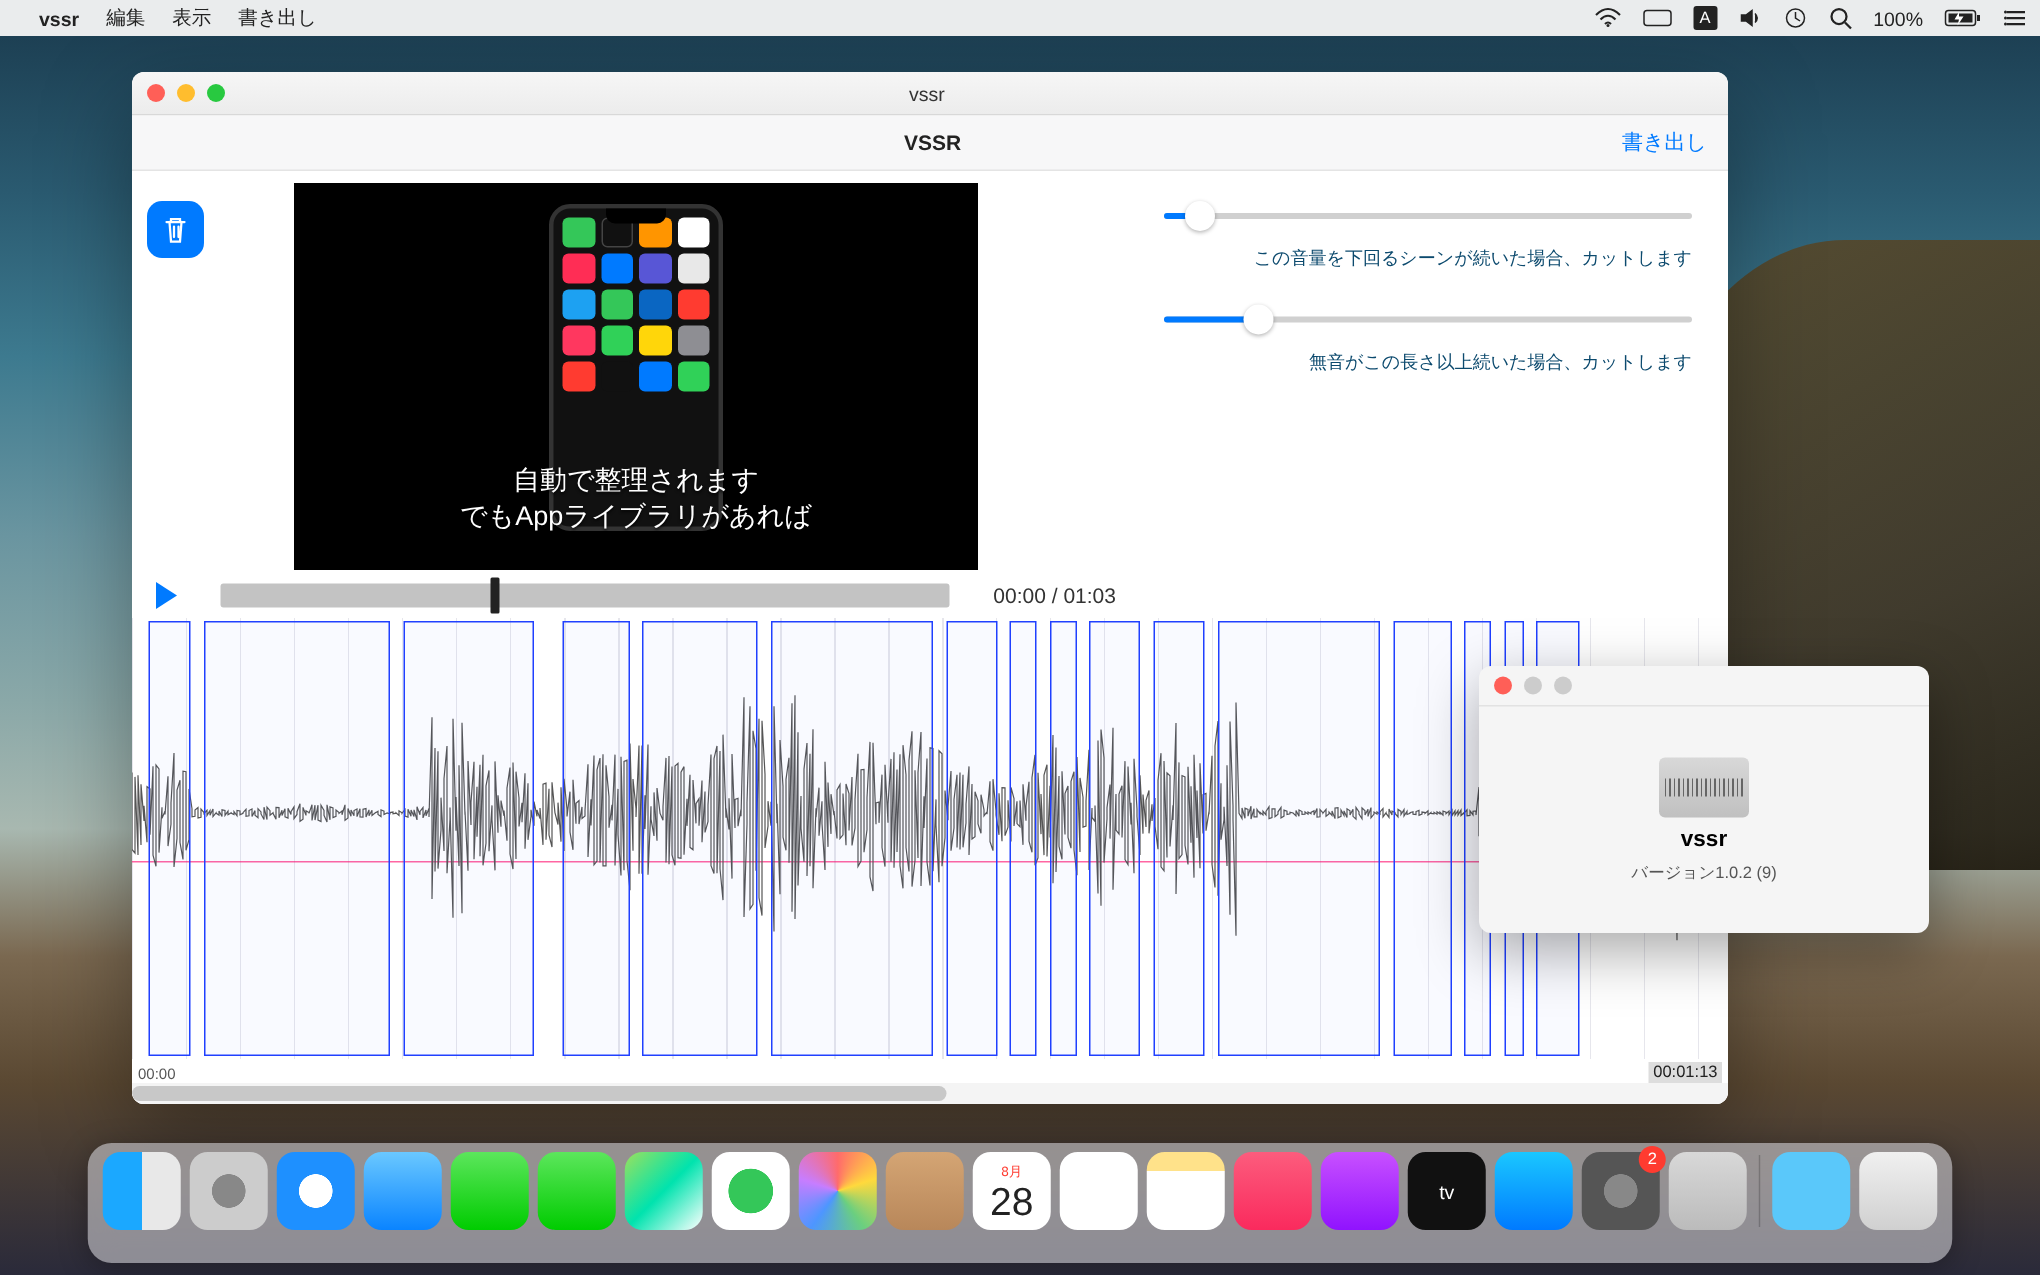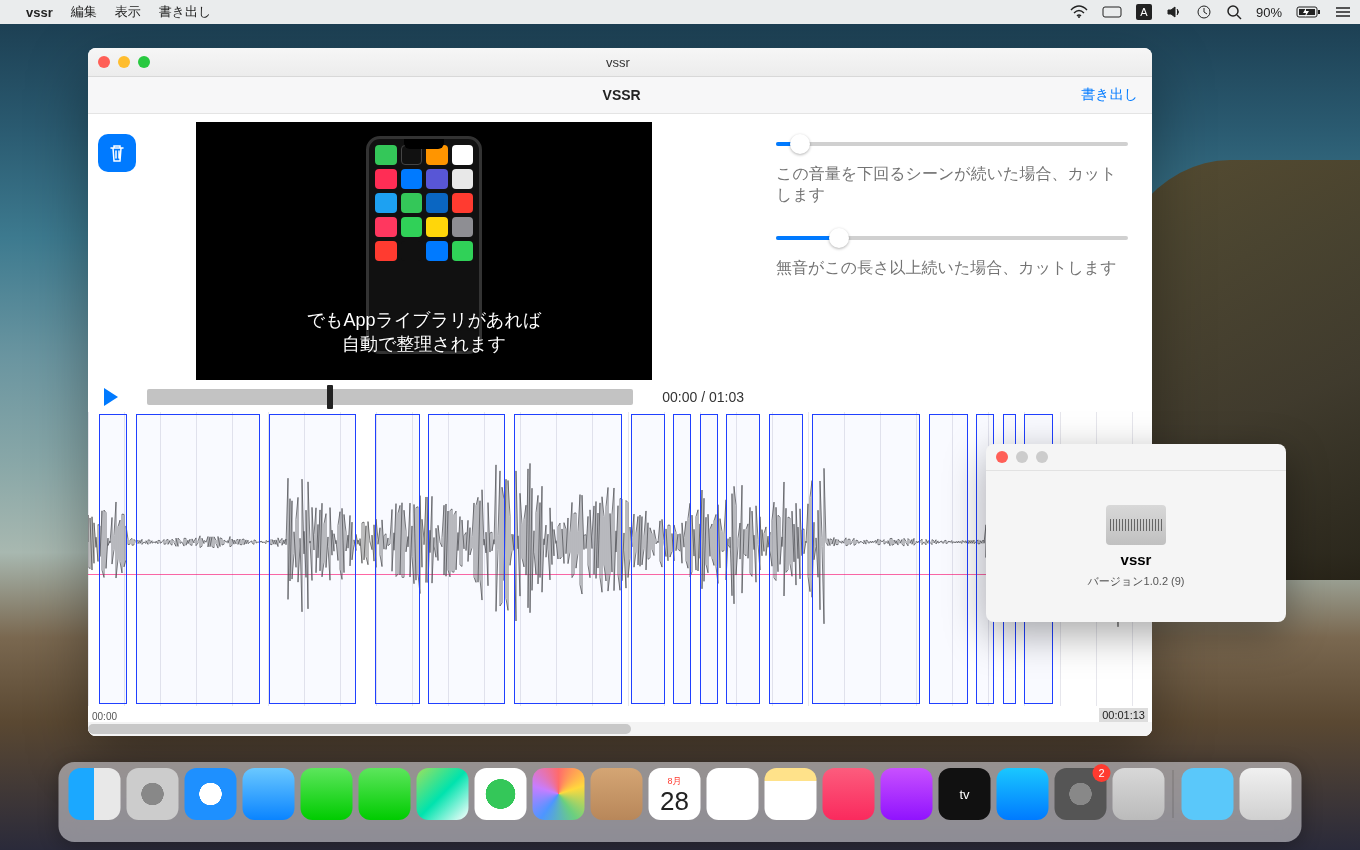--- a/index.html
+++ b/index.html
@@ -34,21 +34,21 @@
 .playbtn{width:0;height:0;border-left:14px solid #007aff;border-top:9px solid transparent;border-bottom:9px solid transparent;}
 .seek{flex:1;height:16px;background:#c3c3c3;border-radius:2px;position:relative;}
 .seek .thumb{position:absolute;left:37%;top:-4px;width:6px;height:24px;background:#222;border-radius:1px;}
 .timecode{font-size:14px;color:#333;font-variant-numeric:tabular-nums;}
 .rightpanel{width:352px;padding:20px 24px 0 16px;font-size:14px;color:#222;}
 .rp-label{font-weight:600;margin-bottom:10px;display:flex;justify-content:space-between;}
 .slider{height:20px;position:relative;margin-bottom:10px;}
 .slider .track{position:absolute;left:0;right:0;top:8px;height:4px;background:#d0d0d0;border-radius:2px;}
 .slider .fill{position:absolute;left:0;top:8px;height:4px;background:#007aff;border-radius:2px;}
 .slider .knob{position:absolute;top:0;width:20px;height:20px;background:#fff;border-radius:50%;box-shadow:0 1px 3px rgba(0,0,0,.3);}
-.help{font-size:16px;color:#737373;margin-bottom:22px;}
+.help{font-size:12px;color:#0c4a6e;margin-bottom:22px;text-align:right;}
 .primarybtn{background:#007aff;color:#fff;border:none;padding:12px 18px;border-radius:22px;font-size:14px;}
 
 .waveform{flex:1;position:relative;background:#fff;overflow:hidden;}
 .waveform .grid{position:absolute;inset:0 0 30px 0;background:repeating-linear-gradient(90deg,#e6e6ec 0 1px,transparent 1px 36px);}
 .waveform .zero{position:absolute;left:0;right:0;top:50%;height:1px;background:#f06;opacity:.6;}
 .waveform svg.wave{position:absolute;inset:0 0 30px 0;}
 .region{position:absolute;top:2px;bottom:32px;border:1.5px solid #2040ff;background:rgba(60,90,255,.03);}
 .tlabel{position:absolute;bottom:14px;font-size:10px;color:#555;}
 .endtime{position:absolute;right:4px;bottom:14px;background:#ddd;padding:1px 3px;font-size:11px;color:#222;}
 .hscroll{position:absolute;left:0;bottom:0;right:0;height:14px;background:#f4f4f4;}
@@ -105,21 +105,21 @@
           <circle cx="8" cy="8" r="6" fill="none" stroke="#222"></circle>
           <path d="M8 4v4l3 2" stroke="#222" fill="none"></path>
         </svg>
       </span>
     <span>
         <svg width="16" height="16">
           <circle cx="7" cy="7" r="5" fill="none" stroke="#222" stroke-width="1.5"></circle>
           <line x1="11" y1="11" x2="15" y2="15" stroke="#222" stroke-width="1.5"></line>
         </svg>
       </span>
-    <span>90%</span>
+    <span>100%</span>
     <span>
         <svg width="26" height="14">
           <rect x="1" y="2" width="20" height="10" rx="2" fill="none" stroke="#222"></rect>
           <rect x="22" y="5" width="2" height="4" fill="#222"></rect>
           <rect x="3" y="4" width="16" height="6" fill="#222"></rect>
           <path d="M10 3l-3 5h3l-1 4 4-6h-3z" fill="#fff"></path>
         </svg>
       </span>
     <span>
         <svg width="16" height="14">
@@ -175,22 +175,22 @@
             <div class="ico" style="background:#ff375f"></div>
               <div class="ico" style="background:#30d158"></div>
               <div class="ico" style="background:#ffd60a"></div>
               <div class="ico" style="background:#8e8e93"></div>
             <div class="ico" style="background:#ff3b30"></div>
               <div class="ico" style="background:#111"></div>
               <div class="ico" style="background:#007aff"></div>
               <div class="ico" style="background:#30d158"></div>
           </div>
           <div class="caption">
+            <div>自動で整理されます</div>
             <div>でもAppライブラリがあれば</div>
-            <div>自動で整理されます</div>
           </div>
         </div>
         <div class="playrow">
           <div class="playbtn"></div>
           <div class="seek">
               <div class="thumb"></div>
             </div>
           <div class="timecode"><span>00:00</span> / <span>01:03</span></div>
         </div>
       </div>

